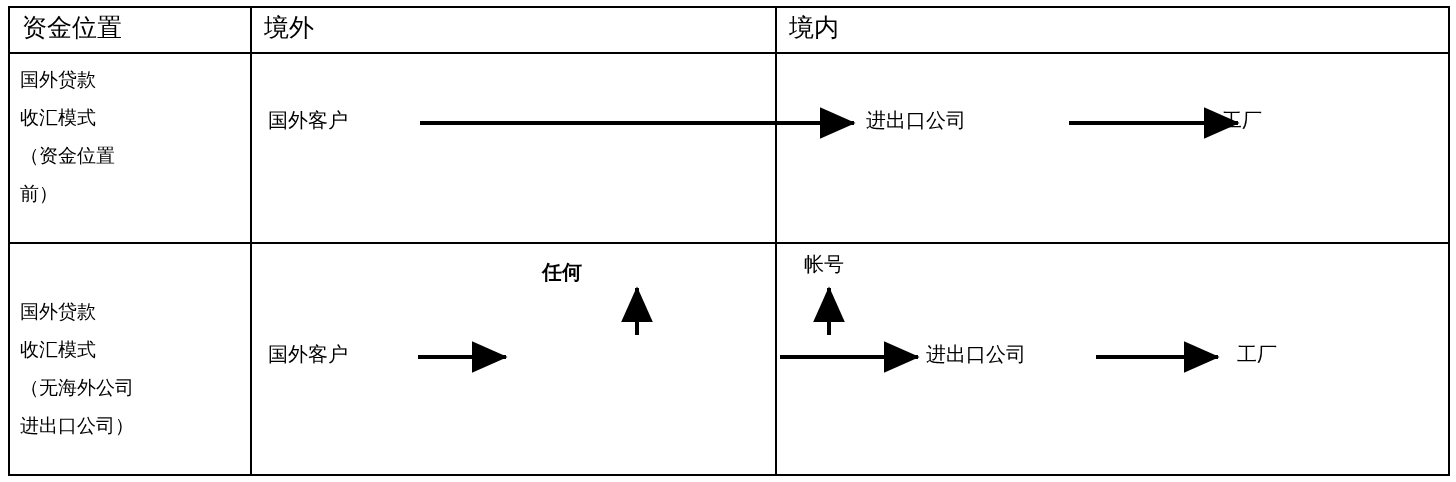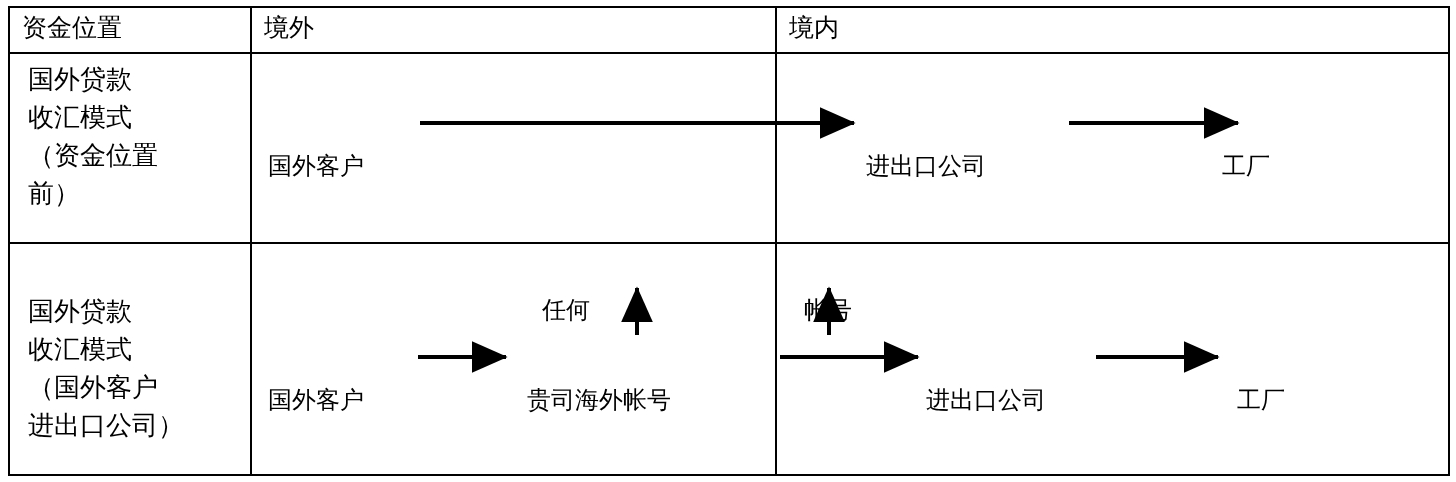--- a/index.html
+++ b/index.html
@@ -44,33 +44,32 @@
 
   .row-head td { height: 44px; }
   .row-one  td { height: 188px; }
   .row-two  td { height: 230px; }
   .head-text {
     font-size: 25px;
     line-height: 40px;
     padding-left: 12px;
   }
   .label-block {
-    font-size: 26px;
+    font-size: 19px;
     line-height: 38px;
-    padding-left: 18px;
+    padding-left: 10px;
     padding-top: 6px;
   }
   .label-block .ln { display: block; }
 
   .node {
     position: absolute;
-    font-size: 24px;
+    font-size: 20px;
     line-height: 1;
     white-space: nowrap;
-    margin-top: 44px;
   }
 
   
   .arrow-layer {
     position: absolute;
     left: 0; top: 0;
     width: 1456px;
     height: 482px;
     pointer-events: none;
   }
@@ -111,40 +110,39 @@
         </td>
         <td></td>
         <td></td>
       </tr>
 
       <tr class="row-two">
         <td>
           <div class="label-block" style="padding-top:48px;">
             <span class="ln">国外贷款</span>
             <span class="ln">收汇模式</span>
-            <span class="ln">（国外客户</span>
+            <span class="ln">（无海外公司</span>
             <span class="ln">进出口公司）</span>
           </div>
         </td>
         <td></td>
         <td></td>
       </tr>
     </tbody>
   </table>
 
   <div class="node" style="left:268px; top:110px;">国外客户</div>
   <div class="node" style="left:866px; top:110px;">进出口公司</div>
   <div class="node" style="left:1222px; top:110px;">工厂</div>
 
   <div class="node" style="left:268px; top:344px;">国外客户</div>
-  <div class="node" style="left:527px; top:344px;">贵司海外帐号</div>
   <div class="node" style="left:926px; top:344px;">进出口公司</div>
   <div class="node" style="left:1237px; top:344px;">工厂</div>
 
-  <div class="node" style="left:542px; top:254px;">任何</div>
+  <div class="node" style="left:542px; top:262px;font-weight:bold;">任何</div>
   <div class="node" style="left:804px; top:254px;text-align:right;">帐号</div>
 
   <div class="arrow-layer">
     <svg width="1456" height="482" viewBox="0 0 1456 482" xmlns="http://www.w3.org/2000/svg">
       <defs>
         <marker id="head" markerWidth="9" markerHeight="8" refX="8.6" refY="4" orient="auto" markerUnits="strokeWidth">
           <path d="M0,0 L9,4 L0,8 z" fill="#000000"></path>
         </marker>
         <marker id="headup" markerWidth="9" markerHeight="8" refX="8.6" refY="4" orient="auto" markerUnits="strokeWidth">
           <path d="M0,0 L9,4 L0,8 z" fill="#000000"></path>

